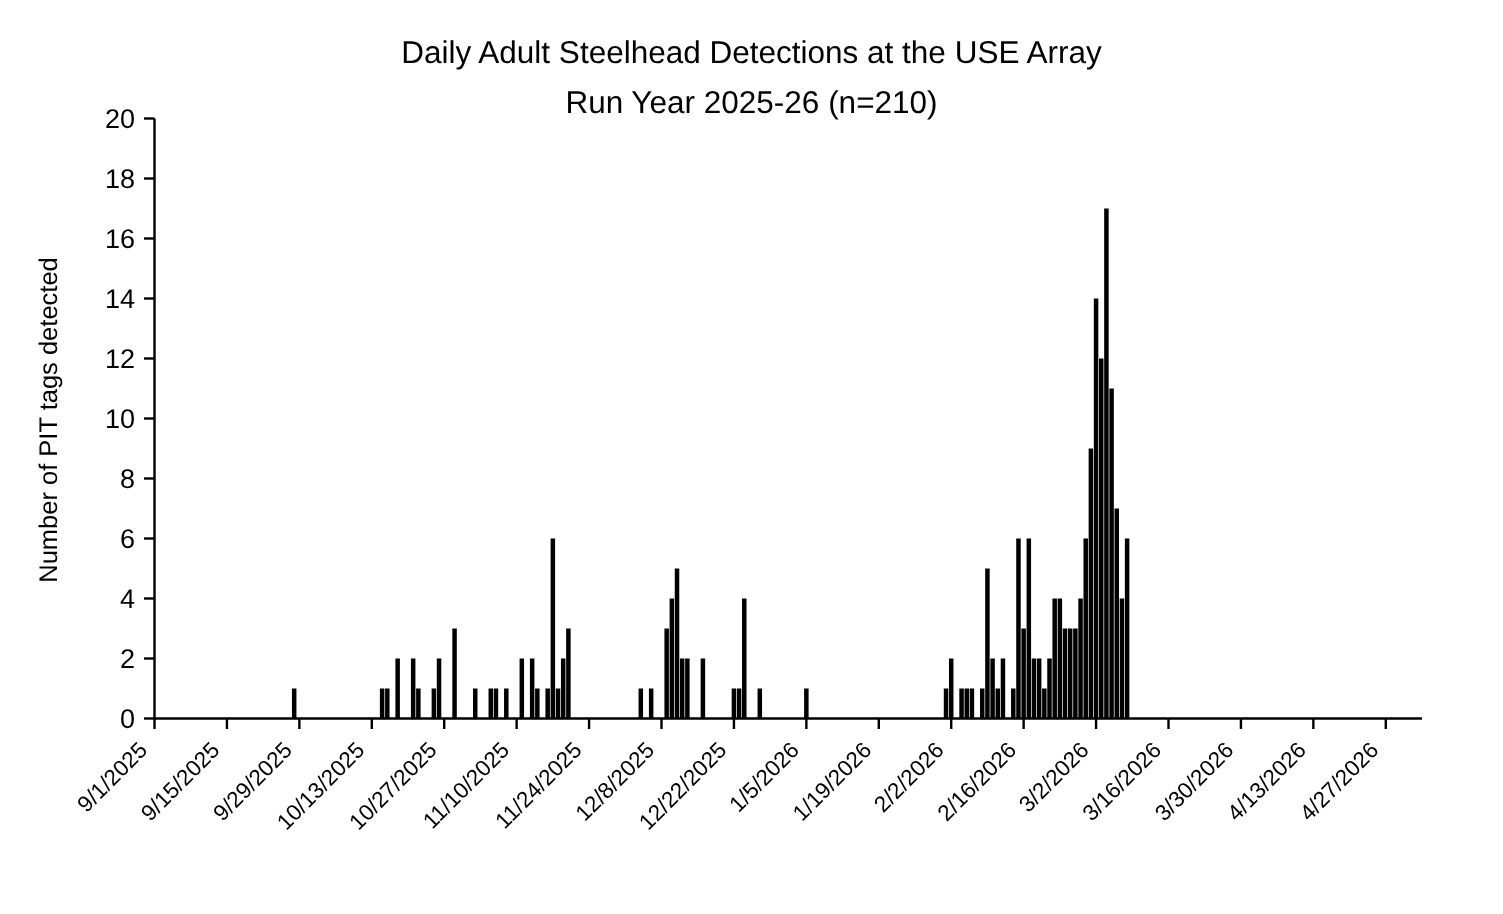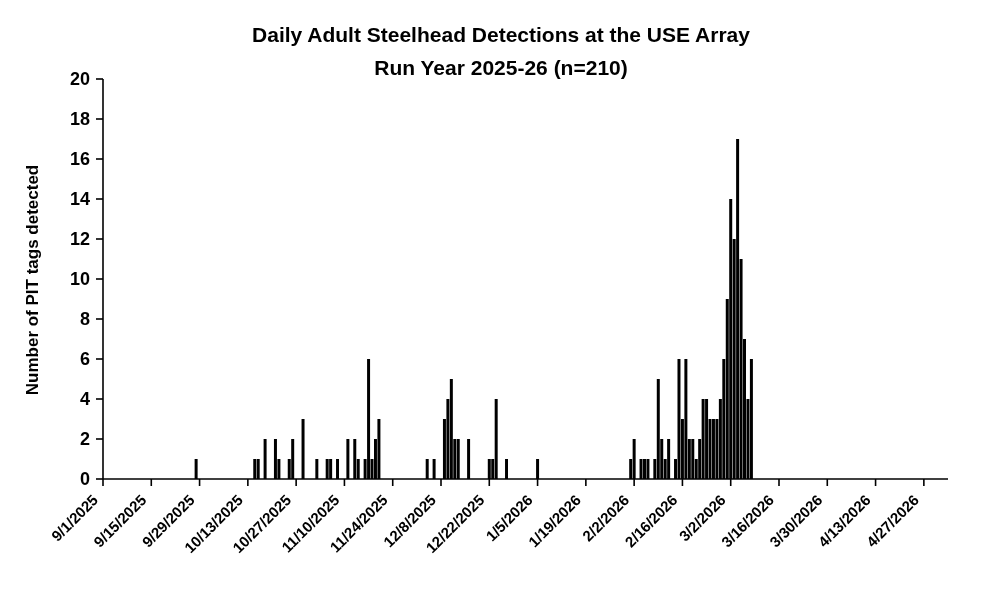--- a/index.html
+++ b/index.html
@@ -4,21 +4,21 @@
 <style>
   html,body{margin:0;padding:0;}
   body{
     width:1002px;height:609px;
     background:#ffffff;
     font-family:"Liberation Sans", sans-serif;
     color:#000000;
     overflow:hidden;
     position:relative;
   }
-  #chart-root{position:absolute;inset:0;font-weight:bold;}
+  #chart-root{position:absolute;inset:0;}
   #chart-svg{display:block;}
   .ttl{font-family:"Liberation Sans", sans-serif;font-size:21px;fill:#000;}
   .axlbl{font-family:"Liberation Sans", sans-serif;font-size:17px;fill:#000;}
   .ytick{font-family:"Liberation Sans", sans-serif;font-size:18px;fill:#000;}
   .xtick{font-family:"Liberation Sans", sans-serif;font-size:15px;fill:#000;}
   .bar{stroke:#000000;stroke-width:3;}
   .axisline{stroke:#000000;stroke-width:1.6;fill:none;}
   .tickmark{stroke:#000000;stroke-width:1.6;}
 </style>
 </head>

